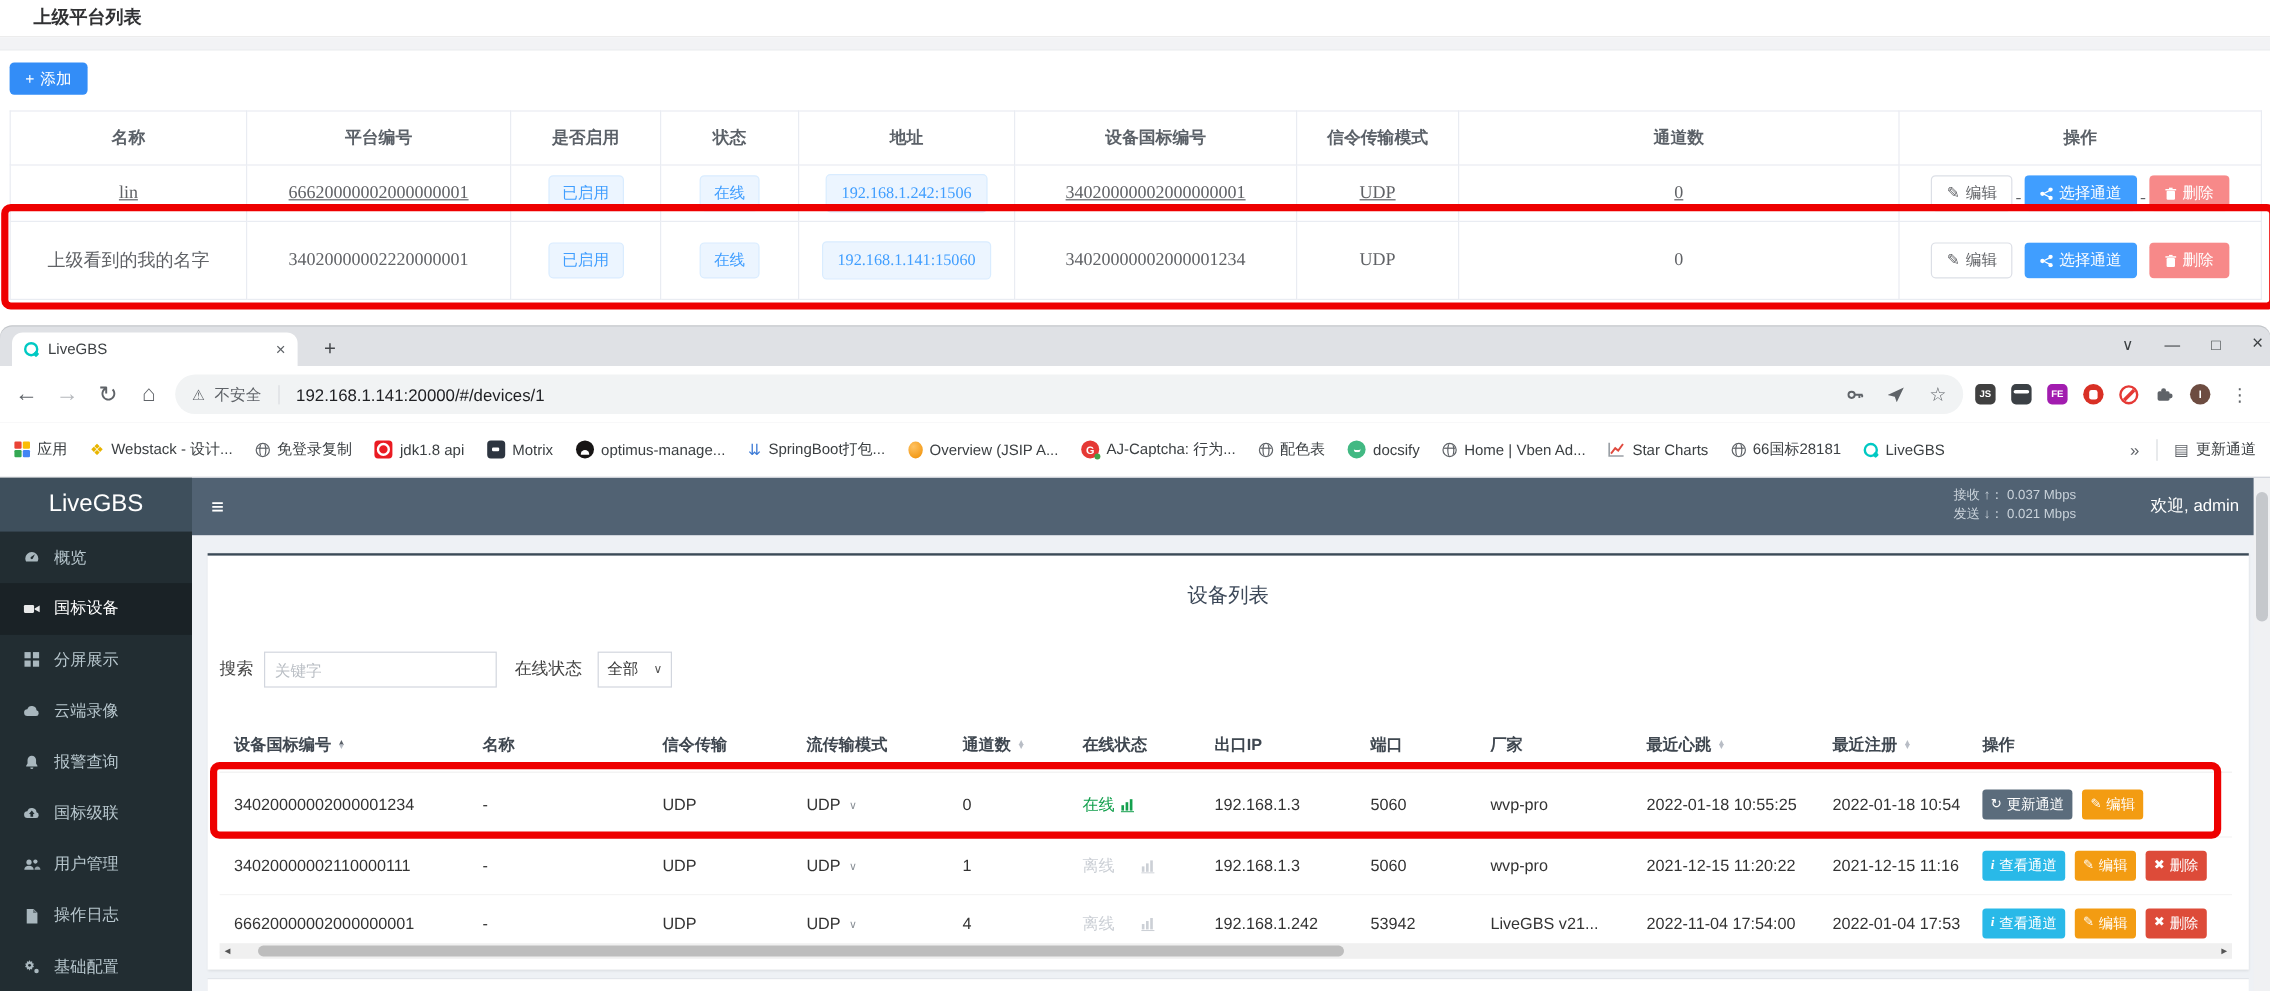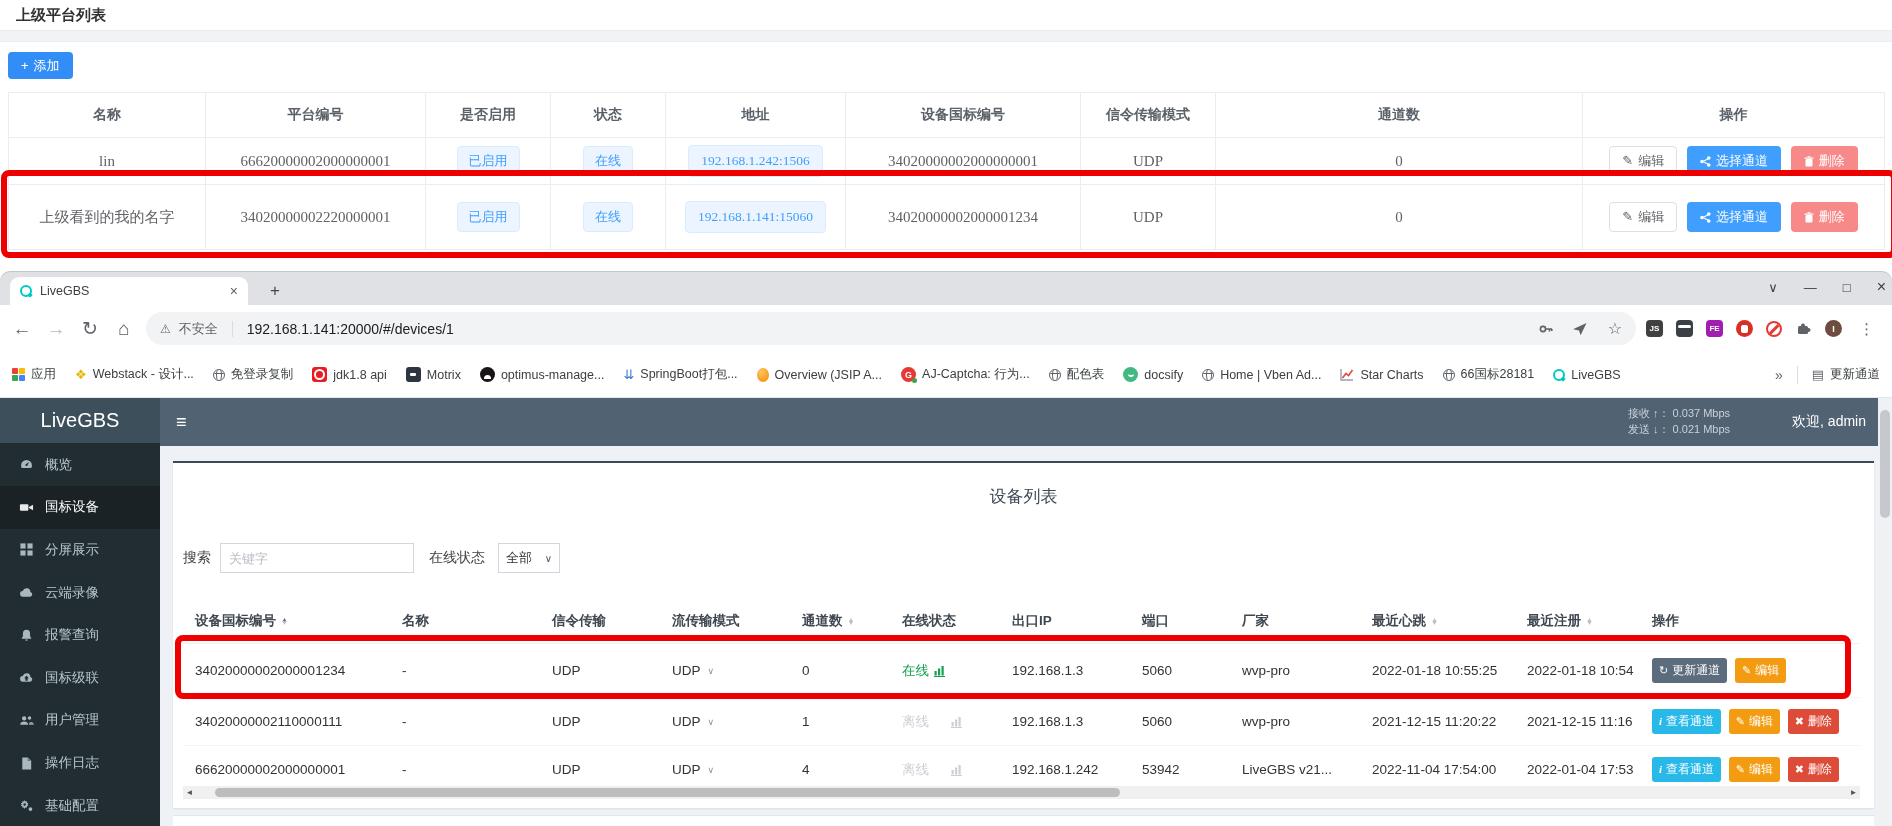--- a/index.html
+++ b/index.html
@@ -1,29 +1,29 @@
 <!DOCTYPE html>
 <html><head>
 <meta charset="utf-8">
 <style>
   html,body{margin:0;padding:0;}
   body{width:1892px;height:826px;position:relative;overflow:hidden;background:#fff;
        font-family:"Liberation Sans",sans-serif;-webkit-font-smoothing:antialiased;}
   
   .top-section{position:absolute;top:0;left:0;width:1892px;height:272px;background:#fff;}
-  .ts-title{height:30px;line-height:30px;padding-left:16px;font-weight:bold;font-size:15px;color:#303133;border-bottom:1px solid #ececec;}
+  .ts-title{height:30px;line-height:30px;padding-left:28px;font-weight:bold;font-size:15px;color:#303133;border-bottom:1px solid #ececec;}
   .ts-gap{height:10px;background:#f2f3f5;border-bottom:1px solid #eceef1;}
   .ts-toolbar{padding:10px 0 13px 8px;}
   .btn-add{display:inline-flex;align-items:center;gap:5px;height:27px;padding:0 13px;background:#338df7;color:#fff;
            border:none;border-radius:4px;font-size:13px;cursor:pointer;font-family:inherit;}
   .ts-table{margin:0 8px;width:1876px;table-layout:fixed;border-collapse:collapse;}
   .ts-table th,.ts-table td{border:1px solid #e9ecf2;text-align:center;overflow:hidden;white-space:nowrap;}
   .ts-table th{height:42px;font-size:14px;font-weight:bold;color:#5b6168;background:#fff;}
   .ts-table td{font-family:"Liberation Serif",serif;font-size:15px;color:#606266;}
-  .tr1 td{height:44px;} .tr2 td{height:62px;}
+  .tr1 td{height:44px;text-decoration:underline;} .tr2 td{height:62px;}
   .tag{display:inline-block;padding:5px 11px;font-size:13px;color:#409eff;background:#ecf5ff;border:1px solid #d9ecff;border-radius:4px;
        font-family:"Liberation Sans",sans-serif;}
   .tag-addr{padding:7px 12px;font-family:"Liberation Serif",serif;font-size:13.5px;}
   .btn{display:inline-flex;align-items:center;gap:5px;height:30px;padding:0 12px;border-radius:4px;font-size:13px;
        border:1px solid transparent;cursor:pointer;vertical-align:middle;margin:0 3px;font-family:inherit;}
   .btn-plain{background:#fff;border-color:#dcdfe6;color:#606266;}
   .btn-primary{background:#409eff;color:#fff;}
   .btn-soft-danger{background:#f78989;color:#fff;}
   
   .red1{position:absolute;left:1px;top:170px;width:1884px;height:76px;border:6px solid #ee0000;border-radius:8px;z-index:900;pointer-events:none;}

